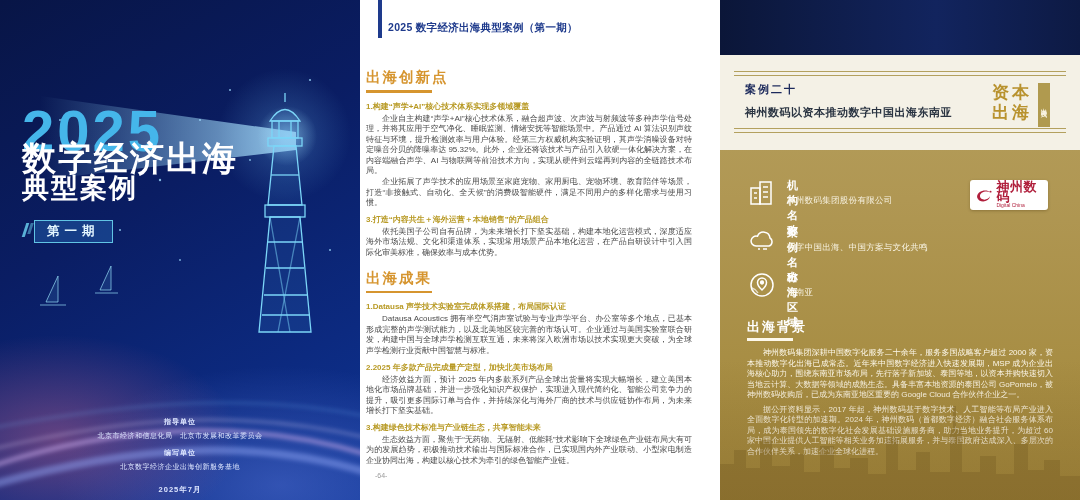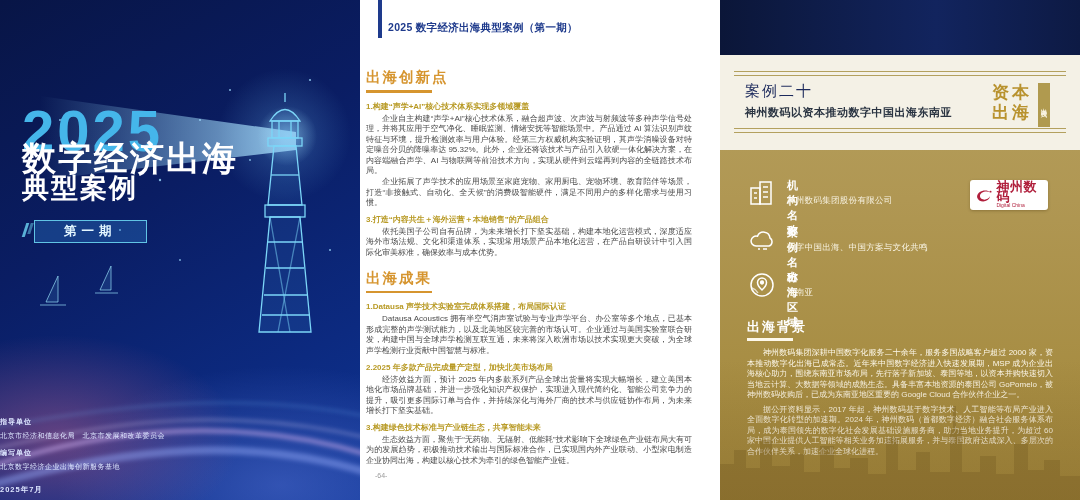--- a/index.html
+++ b/index.html
@@ -10,26 +10,26 @@
   .cover{position:absolute;left:0;top:0;width:360px;height:500px;overflow:hidden;
     background:
       radial-gradient(ellipse 260px 150px at 16% 88%, rgba(190,95,140,.5), transparent 70%),
       radial-gradient(ellipse 320px 170px at 78% 97%, rgba(95,125,225,.45), transparent 70%),
       radial-gradient(circle 95px at 79% 27%, rgba(120,200,255,.28), transparent 70%),
       linear-gradient(150deg,#081546 0%,#0a1d63 40%,#0c2a80 75%,#0e3494 100%);}
   .cover-year{position:absolute;left:22px;top:72px;font-size:58px;line-height:1;
       font-weight:800;color:#45b6ea;letter-spacing:3px;margin-top:30px;}
   .cover-t1{position:absolute;left:22px;top:136px;font-size:34px;font-weight:800;color:#ffffff;letter-spacing:2px;}
   .cover-t2{position:absolute;left:22px;top:170px;font-size:27px;font-weight:800;color:#ffffff;letter-spacing:2px;}
-  .issue-badge{position:absolute;left:34px;top:220px;padding:2px 29px;
+  .issue-badge{position:absolute;left:34px;top:220px;padding:2px 12px;
       border:1px solid rgba(110,220,245,.85);background:rgba(45,125,205,.35);
       color:#e3f6ff;font-size:12.5px;font-weight:700;letter-spacing:5px;}
   .badge-tick{position:absolute;width:3px;height:14px;background:rgba(110,215,245,.8);transform:skewX(-18deg);}
   .tick1{left:24px;top:223px;} .tick2{left:29px;top:223px;height:11px;opacity:.6;}
-  .cover-footer{position:absolute;left:0;right:0;top:417px;text-align:left;color:#dde6ff;}
+  .cover-footer{position:absolute;left:0;right:0;top:417px;text-align:center;color:#dde6ff;}
   .cf-label{font-size:7px;font-weight:700;letter-spacing:1px;}
   .cf-units{font-size:7px;margin-top:4px;letter-spacing:.5px;}
   .cf-label2{font-size:7px;font-weight:700;margin-top:7px;letter-spacing:1px;}
   .cf-unit2{font-size:7px;margin-top:4px;letter-spacing:.5px;}
   .cf-date{font-size:7.5px;font-weight:700;margin-top:13px;letter-spacing:1px;}
   .cover-art{position:absolute;left:0;top:0;width:360px;height:500px;}
 
   
   .midpage{position:absolute;left:360px;top:0;width:360px;height:500px;background:#ffffff;padding-left:24px;}
   .mid-bar{position:absolute;left:18px;top:0;width:4px;height:38px;background:#1e3a8c;}
@@ -44,21 +44,21 @@
 
   
   .casepage{position:absolute;left:720px;top:0;width:360px;height:500px;overflow:hidden;
       background:linear-gradient(180deg,#b7a260 0%,#b09753 40%,#a78d43 75%,#a1873d 100%);}
   .case-topband{position:absolute;left:0;top:0;width:360px;height:55px;
       background:linear-gradient(90deg,#0b1638,#12245e 60%,#0d1a44);}
   .case-titleband{position:absolute;left:0;top:55px;width:360px;height:95px;background:#f4f1e6;}
   .gold-rule{position:absolute;left:14px;right:14px;height:3px;
       border-top:1px solid #b3a05e;border-bottom:1px solid #b3a05e;}
   .rule-top{top:16px;} .rule-bottom{top:73px;}
-  .case-label{position:absolute;left:25px;top:27px;font-size:15px;font-weight:400;color:#1c2a5c;letter-spacing:2px;}
+  .case-label{position:absolute;left:25px;top:27px;font-size:11px;font-weight:700;color:#1c2a5c;letter-spacing:2px;}
   .case-title{position:absolute;left:25px;top:50px;font-size:11px;font-weight:700;color:#2a3442;letter-spacing:.5px;}
   .case-badge{position:absolute;left:268px;top:28px;width:48px;text-align:center;
       font-size:17px;font-weight:800;color:#b8922e;line-height:20px;letter-spacing:3px;}
   .badge-strip{position:absolute;left:318px;top:28px;width:12px;height:44px;background:#b09a4f;
       color:#fdf9ec;font-size:6.5px;writing-mode:vertical-rl;text-align:center;letter-spacing:1px;line-height:12px;}
   .info-row{position:absolute;left:27px;}
   .info-icon{position:absolute;left:0;top:2px;width:30px;height:30px;}
   .info-label{position:absolute;left:40px;top:2px;font-size:11px;font-weight:700;color:#ffffff;letter-spacing:1px;}
   .info-value{position:absolute;left:40px;top:19px;width:230px;font-size:8.5px;color:#f8f3e2;letter-spacing:.3px;}
   .row1{top:176px;} .row2{top:223px;} .row3{top:268px;}

